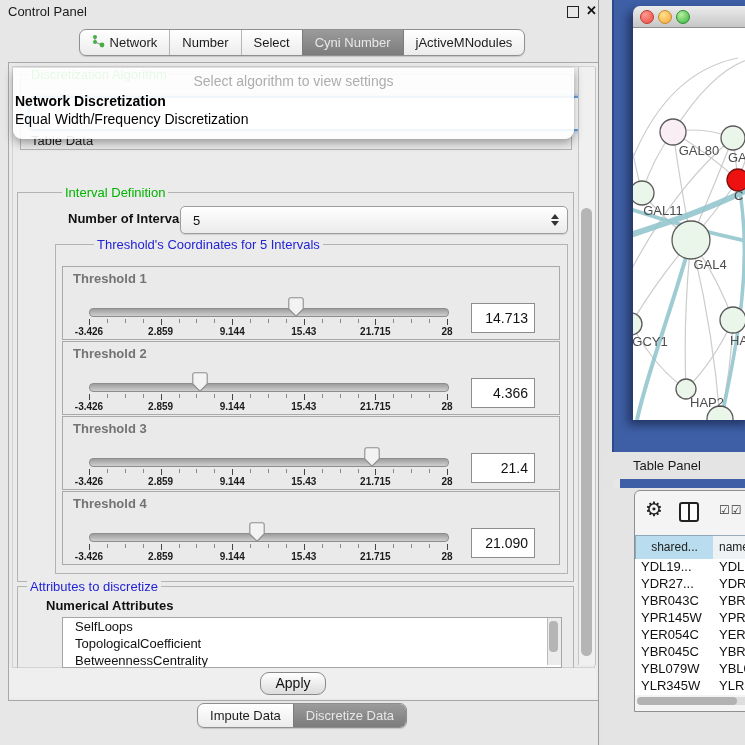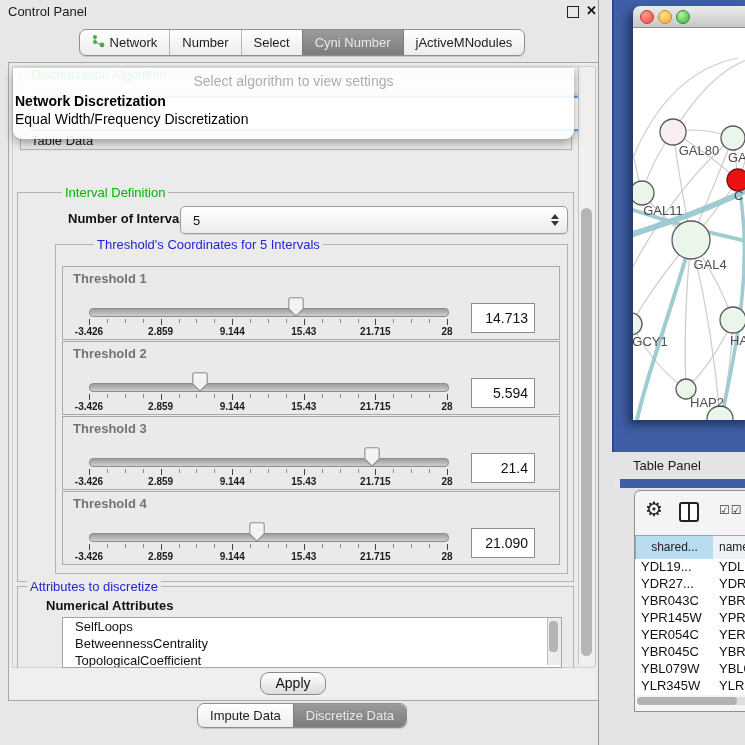--- a/index.html
+++ b/index.html
@@ -247,21 +247,21 @@
         <div class="tick major" style="left: 384px;"></div>
         <div class="th-lab" style="left: -4px;">-3.426</div>
         <div class="th-lab" style="left: 67.6px;">2.859</div>
         <div class="th-lab" style="left: 139.2px;">9.144</div>
         <div class="th-lab" style="left: 210.8px;">15.43</div>
         <div class="th-lab" style="left: 282.4px;">21.715</div>
         <div class="th-lab" style="left: 354px;">28</div>
         <span class="th-thumb" style="left: 128.979px;"><svg width="16" height="20" viewBox="0 0 16 20">
             <path d="M2.8,0.8 L13.2,0.8 Q15.2,0.8 15.2,2.8 L15.2,12 L8,19.2 L0.8,12 L0.8,2.8 Q0.8,0.8 2.8,0.8 Z" fill="#f3f3f3" stroke="#8d8d8d" stroke-width="1.1"></path>
           </svg></span>
-        <div class="th-value">5.594</div>
+        <div class="th-value">4.366</div>
       </div>
       <div class="th-panel" style="top: 416px;">
         <div class="th-title">Threshold 3</div>
         <div class="th-track"></div>
         <div class="tick major" style="left: 26px;"></div>
         <div class="tick" style="left: 43.9px;"></div>
         <div class="tick" style="left: 61.8px;"></div>
         <div class="tick" style="left: 79.7px;"></div>
         <div class="tick major" style="left: 97.6px;"></div>
         <div class="tick" style="left: 115.5px;"></div>
@@ -326,22 +326,22 @@
           </svg></span>
         <div class="th-value">21.090</div>
       </div>
     </div>
 
   <div class="group" id="g-attr"></div>
   <div class="gtitle gt-blue" id="g-attr-title">Attributes to discretize</div>
   <div id="attr-label">Numerical Attributes</div>
   <div id="attr-list">
       <div class="attr-item">SelfLoops</div>
+      <div class="attr-item">TopologicalCoefficient</div>
       <div class="attr-item">BetweennessCentrality</div>
-      <div class="attr-item">TopologicalCoefficient</div>
     </div>
   <div id="attr-scroll"></div>
   <div id="attr-thumb"></div>
 
   <div id="apply-bar"></div>
   <div id="apply-btn">Apply</div>
 
   <div id="cp-scroll-track"></div>
   <div id="cp-scroll-thumb"></div>
 

